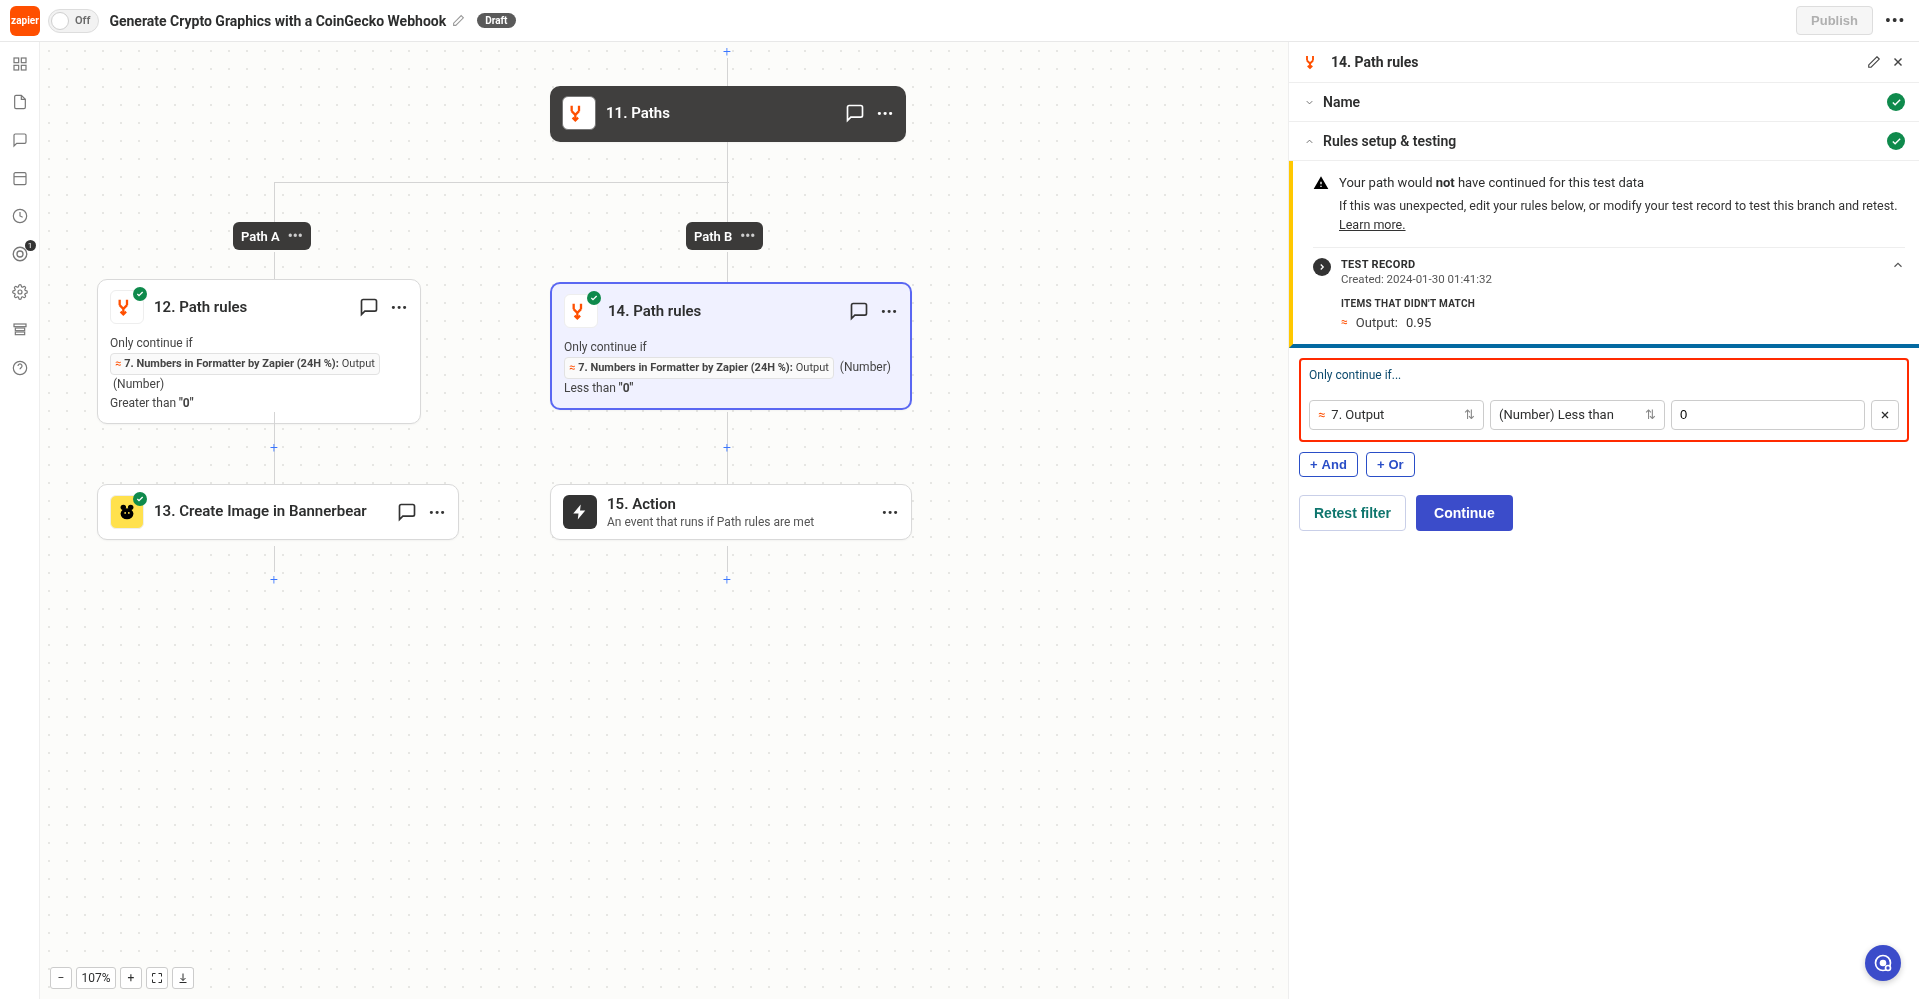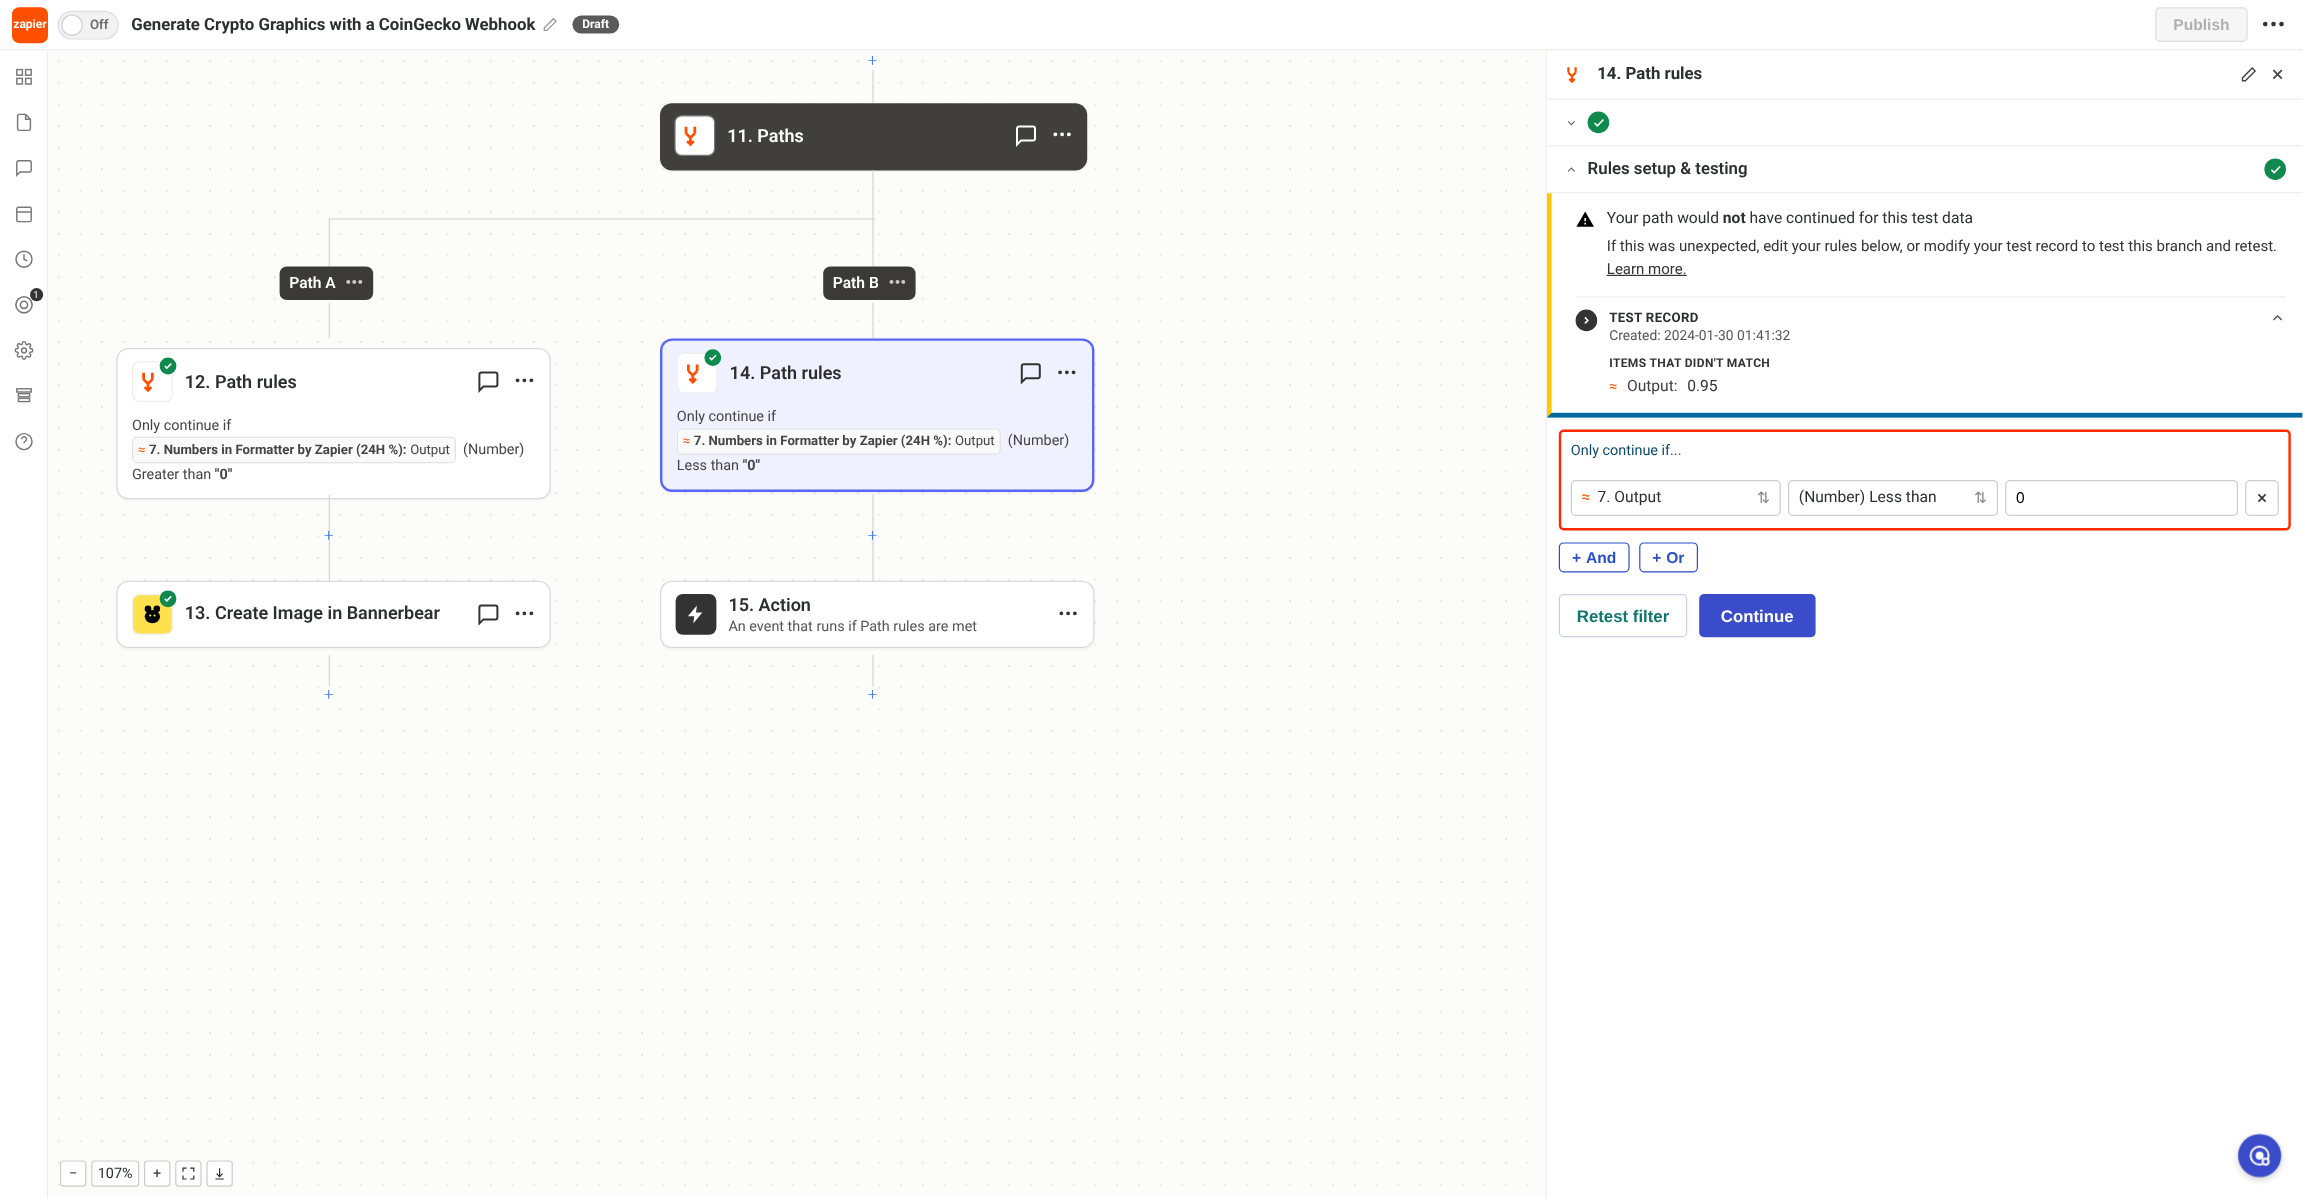--- a/index.html
+++ b/index.html
@@ -223,21 +223,21 @@
         <span class="path-pill-more">•••</span>
       </div>
       <div class="path-pill" style="left:646px; top:180px;">
         <span>Path B</span>
         <span class="path-pill-more">•••</span>
       </div>
 
       <div class="connector connector-v" style="left:234px; top:210px; height:30px;"></div>
       <div class="connector connector-v" style="left:687px; top:210px; height:30px;"></div>
 
-      <div class="node" style="left:57px; top:248px; width:362px;">
+      <div class="node" style="left:57px; top:237px; width:324px;">
         <div class="node-header">
           <div class="node-icon">
             <svg width="22" height="22" viewBox="0 0 24 24" fill="none" stroke="#ff4f00" stroke-width="2.5">
                 <path d="M4 4v6M4 10l4 4M12 4v6M12 10l-4 4M8 14v6"></path>
                 <polyline points="5 17 8 20 11 17"></polyline>
               </svg>
             <div class="check-badge">
                 <svg width="8" height="8" viewBox="0 0 24 24" fill="none" stroke="currentColor" stroke-width="4">
                   <polyline points="20 6 9 17 4 12"></polyline>
                 </svg>
@@ -404,20 +404,21 @@
             </span>
         </div>
       </div>
 
       <div class="section-row">
         <span class="section-caret">
             <svg width="11" height="11" viewBox="0 0 24 24" fill="none" stroke="currentColor" stroke-width="2">
               <polyline points="6 9 12 15 18 9"></polyline>
             </svg>
           </span>
+        <span class="section-label">Name</span>
         <span class="section-check">
             <svg width="11" height="11" viewBox="0 0 24 24" fill="none" stroke="currentColor" stroke-width="3">
               <polyline points="20 6 9 17 4 12"></polyline>
             </svg>
           </span>
       </div>
 
       <div class="section-row">
         <span class="section-caret">
             <svg width="11" height="11" viewBox="0 0 24 24" fill="none" stroke="currentColor" stroke-width="2">

